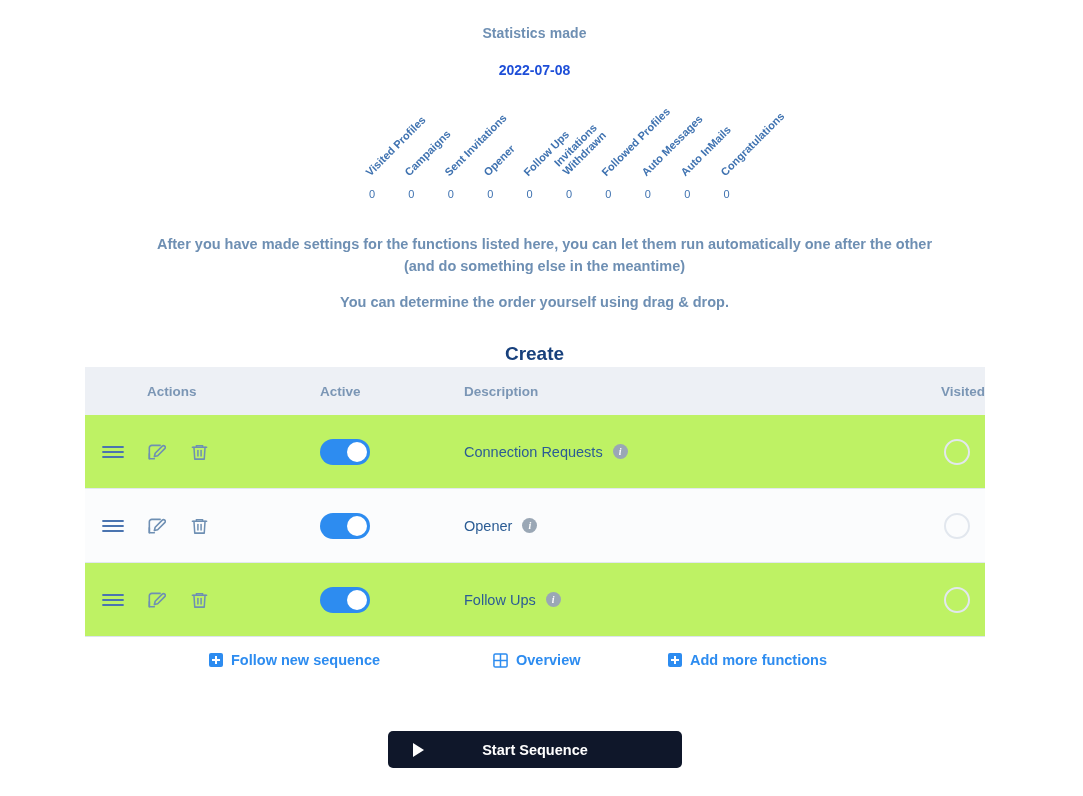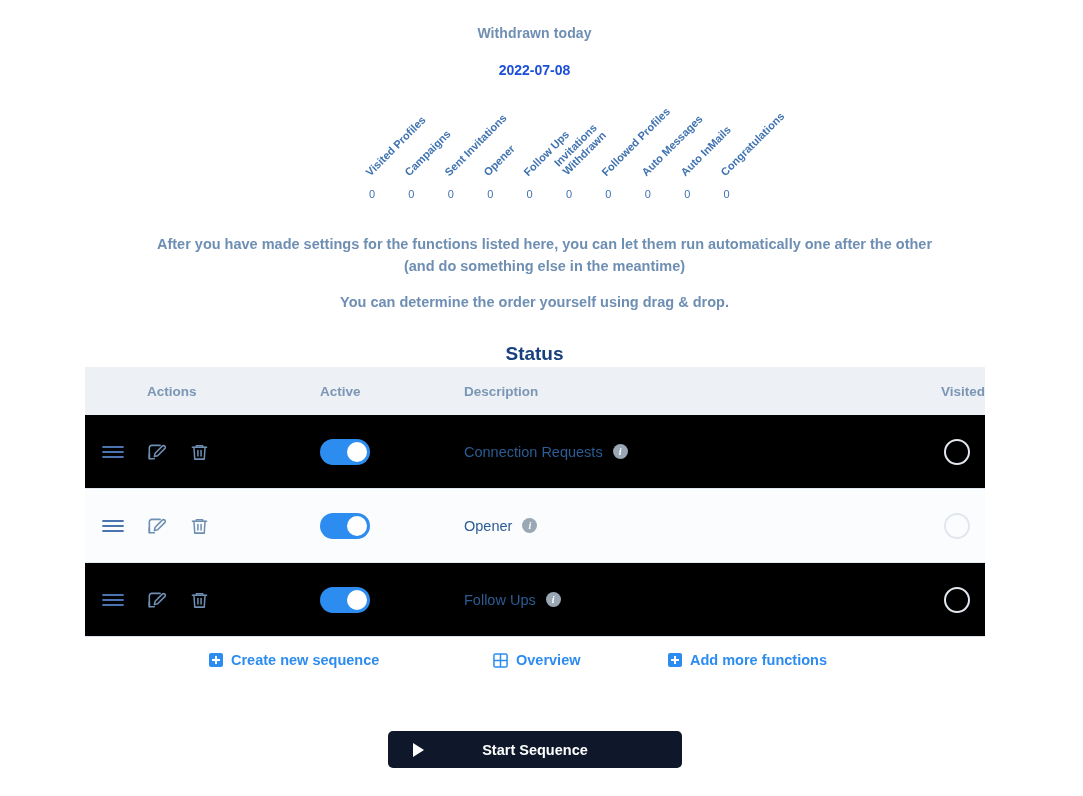--- a/index.html
+++ b/index.html
@@ -120,21 +120,21 @@
   .c-actions { width: 235px; padding-left: 62px; }
   .c-active  { width: 72px; }
   .c-desc    { flex: 1; padding-left: 72px; }
   .c-status  { width: 120px; text-align: right; padding-right: 0px; }
 
   .t-row {
     display: flex;
     align-items: center;
     height: 74px;
     border-bottom: 1px solid #e2e8f1;
-    background: #000000;
+    background: #bef264;
   }
   .t-row.alt { background: #fbfcfd; }
   .t-row:last-of-type { border-bottom: 1px solid #dde4ee; }
 
   .actions-cell {
     width: 235px;
     display: flex;
     align-items: center;
     padding-left: 15px;
     gap: 17px;
@@ -277,21 +277,21 @@
   }
   .start-btn .lbl {
     color: #ffffff;
     font-size: 14.5px;
     font-weight: bold;
   }
 </style>
 </head>
 <body>
 
-<div class="stats-title">Withdrawn today</div>
+<div class="stats-title">Statistics made</div>
 <div class="stats-date">2022-07-08</div>
 
 <div class="stats-strip" id="stats-strip">
     <div class="stat-col" style="left: 372px;">
       <div class="stat-label">Visited Profiles</div>
       <div class="stat-value">0</div>
     </div>
     <div class="stat-col" style="left: 411.4px;">
       <div class="stat-label">Campaigns</div>
       <div class="stat-value">0</div>
@@ -332,21 +332,21 @@
       <div class="stat-value">0</div>
     </div>
   </div>
 
 <div class="intro intro-1">
   <div>After you have made settings for the functions listed here, you can let them run automatically one after the other</div>
   <div>(and do something else in the meantime)</div>
 </div>
 <div class="intro intro-2">You can determine the order yourself using drag &amp; drop.</div>
 
-<div class="seq-title">Status</div>
+<div class="seq-title">Create</div>
 
 <div class="table">
   <div class="t-head">
     <div class="c-actions">Actions</div>
     <div class="c-active">Active</div>
     <div class="c-desc">Description</div>
     <div class="c-status">Visited</div>
   </div>
   <div id="rows-container">
       <div class="t-row">
@@ -465,21 +465,21 @@
         <div class="status-cell">
           <span class="status-ring"></span>
         </div>
       </div>
     </div>
 </div>
 
 <div class="links">
   <div class="link link-1">
     <span class="plus-sq"></span>
-    <span>Create new sequence</span>
+    <span>Follow new sequence</span>
   </div>
   <div class="link link-2">
     <span class="grid-ic">
       <svg class="grid-ic" viewBox="0 0 16 16" xmlns="http://www.w3.org/2000/svg">
         <rect x="1" y="1" width="14" height="14" rx="1.5" fill="none" stroke="#2d8cf0" stroke-width="1.6"></rect>
         <line x1="8" y1="1" x2="8" y2="15" stroke="#2d8cf0" stroke-width="1.6"></line>
         <line x1="1" y1="8" x2="15" y2="8" stroke="#2d8cf0" stroke-width="1.6"></line>
       </svg>
     </span>
     <span>Overview</span>

